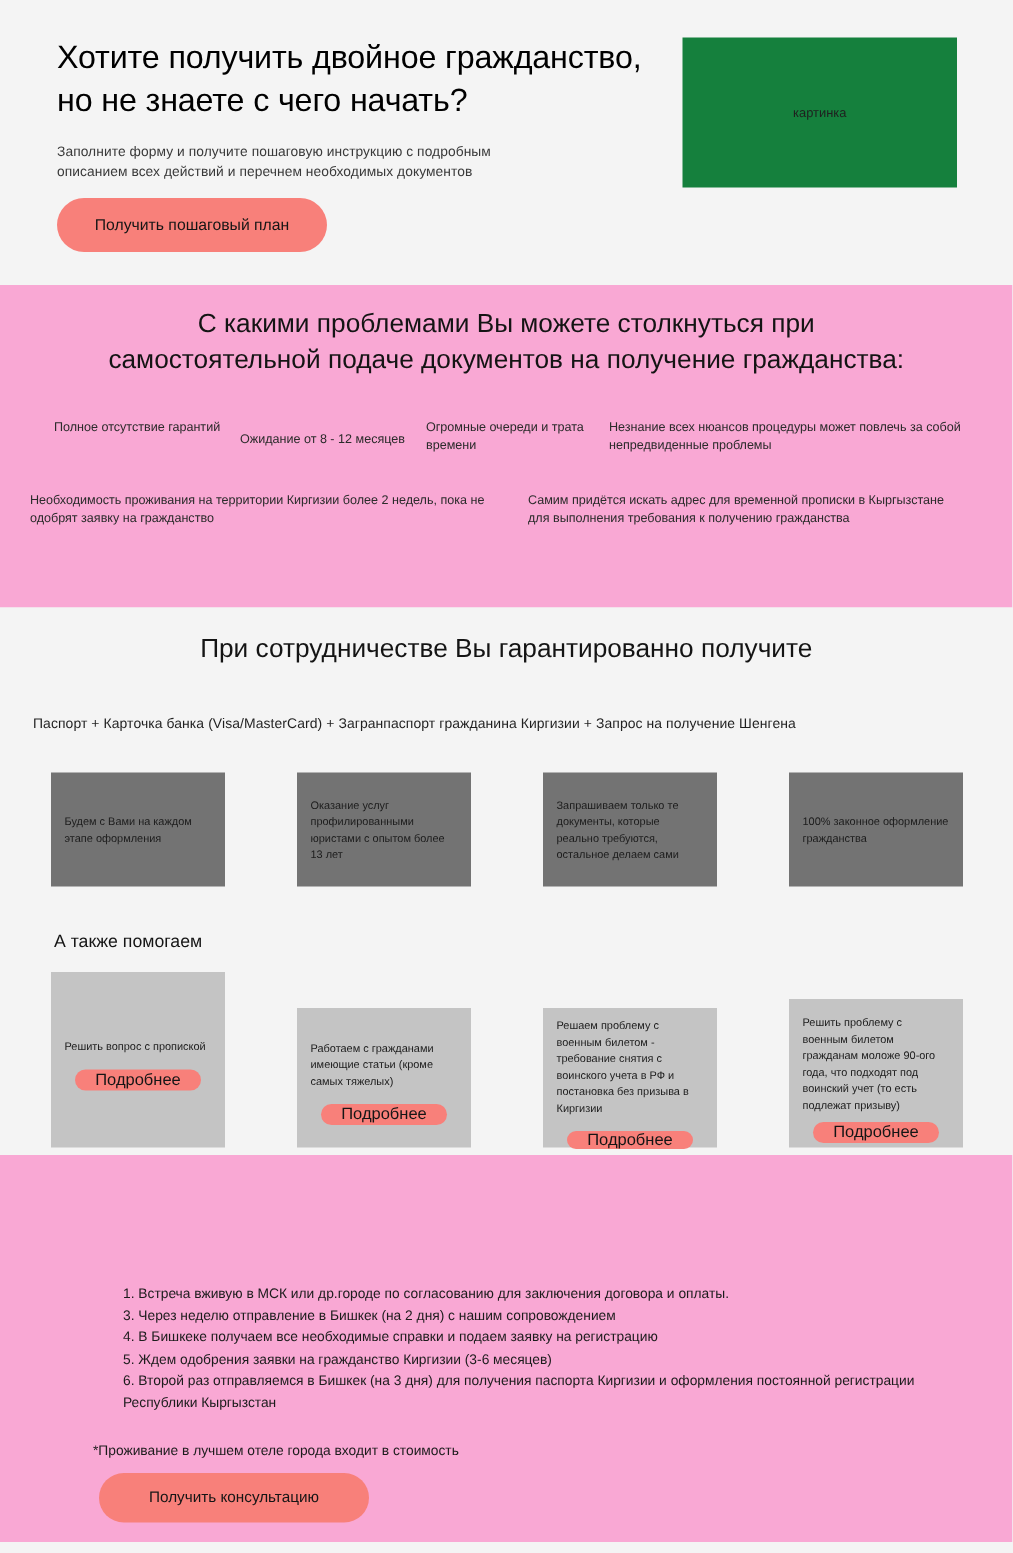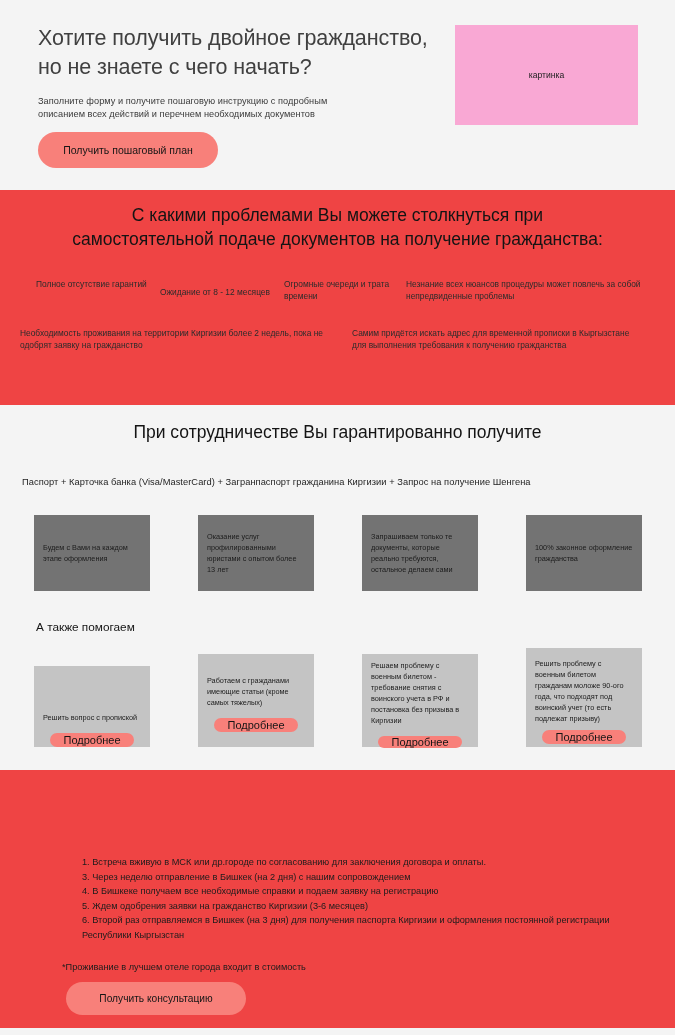--- a/index.html
+++ b/index.html
@@ -9,38 +9,38 @@
     background: #f4f4f4;
     font-family: "Liberation Sans", "DejaVu Sans", sans-serif;
     color: #1b1b1b;
     -webkit-font-smoothing: antialiased;
   }
   .page { width: 675px; min-height: 1035px; position: relative; }
 
   
   .sec { width: 675px; position: relative; }
   .sec-gray  { background: #f4f4f4; }
-  .sec-white { background: #ef4444; }
+  .sec-white { background: #f9a8d4; }
 
   
   .hero { height: 190px; padding: 0; }
   .hero-inner { position: relative; height: 100%; }
   .hero-title {
     position: absolute; left: 38px; top: 24px;
     font-size: 21.5px; line-height: 29px; font-weight: 400;
-    color: #404040; letter-spacing: -0.1px; white-space: pre-line;
+    color: #000000; letter-spacing: -0.1px; white-space: pre-line;
   }
   .hero-sub {
     position: absolute; left: 38px; top: 95px;
     font-size: 9.2px; line-height: 13px; color: #3a3a3a;
     white-space: pre-line; letter-spacing: 0.05px;
   }
   .hero-img {
     position: absolute; left: 455px; top: 25px;
-    width: 183px; height: 100px; background: #f9a8d4;
+    width: 183px; height: 100px; background: #15803d;
     display: flex; align-items: center; justify-content: center;
   }
   .hero-img span { font-size: 8.6px; color: #1f1f1f; }
 
   
   .btn-pill {
     display: inline-flex; align-items: center; justify-content: center;
     background: #f8807a; color: #151515; border: none; border-radius: 999px;
     font-family: inherit; cursor: pointer; white-space: nowrap;
   }
@@ -103,21 +103,21 @@
   .h-card {
     position: relative; background: #c4c4c4; width: 116px;
     display: flex; flex-direction: column; justify-content: center;
     align-items: center; padding: 6px 9px 0;
   }
   .h-card .htxt { width: 100%; }
   .h-card p { font-size: 7.3px; line-height: 11px; color: #1c1c1c; }
   .btn-more {
     width: 84px; height: 14px; font-size: 11px; margin-top: 10px;
   }
-  .hc-1 { height: 81px; justify-content: flex-end; }
+  .hc-1 { height: 117px; }
   .hc-2 { height: 93px; }
   .hc-3 { height: 93px; }
   .hc-4 { height: 99px; }
   .hc-4 .btn-more { margin-top: 6px; }
 
   
   .process { height: 258px; }
   .process .h2 { padding-top: 20px; }
   .steps {
     position: absolute; left: 62px; top: 85px; width: 560px;

